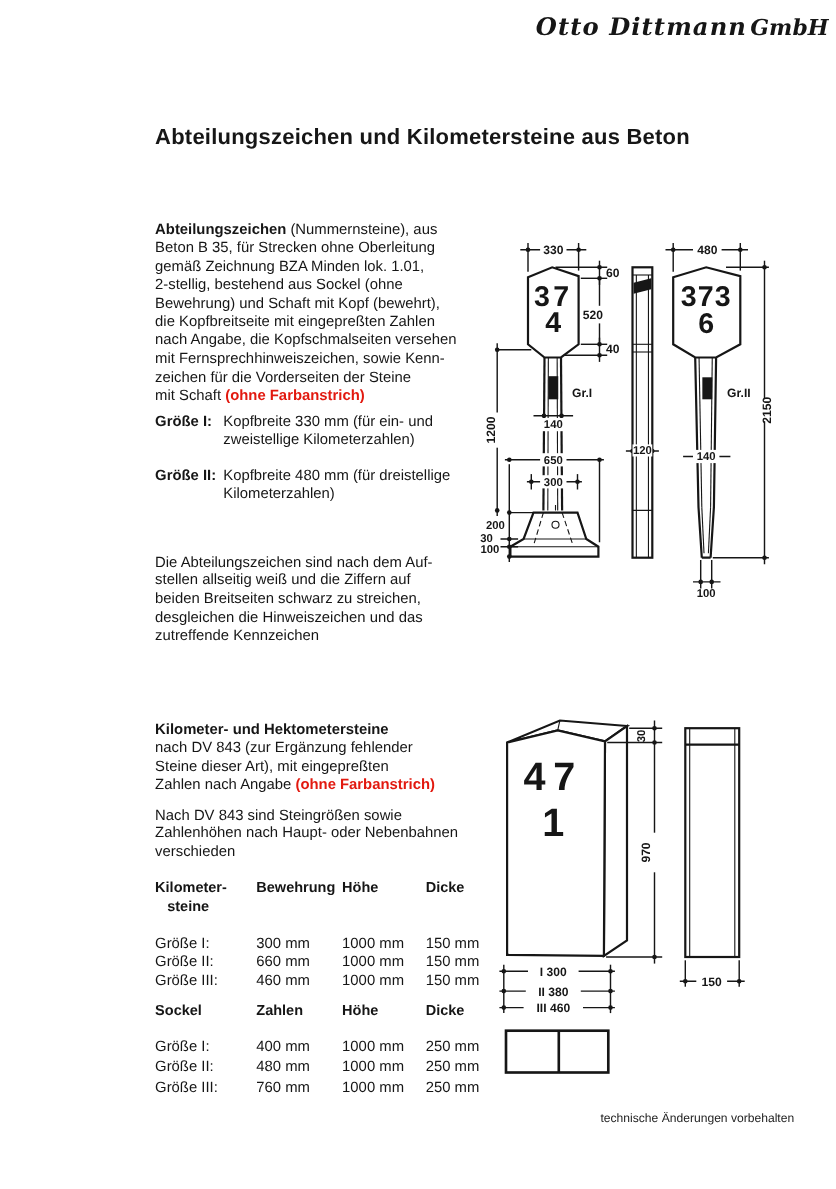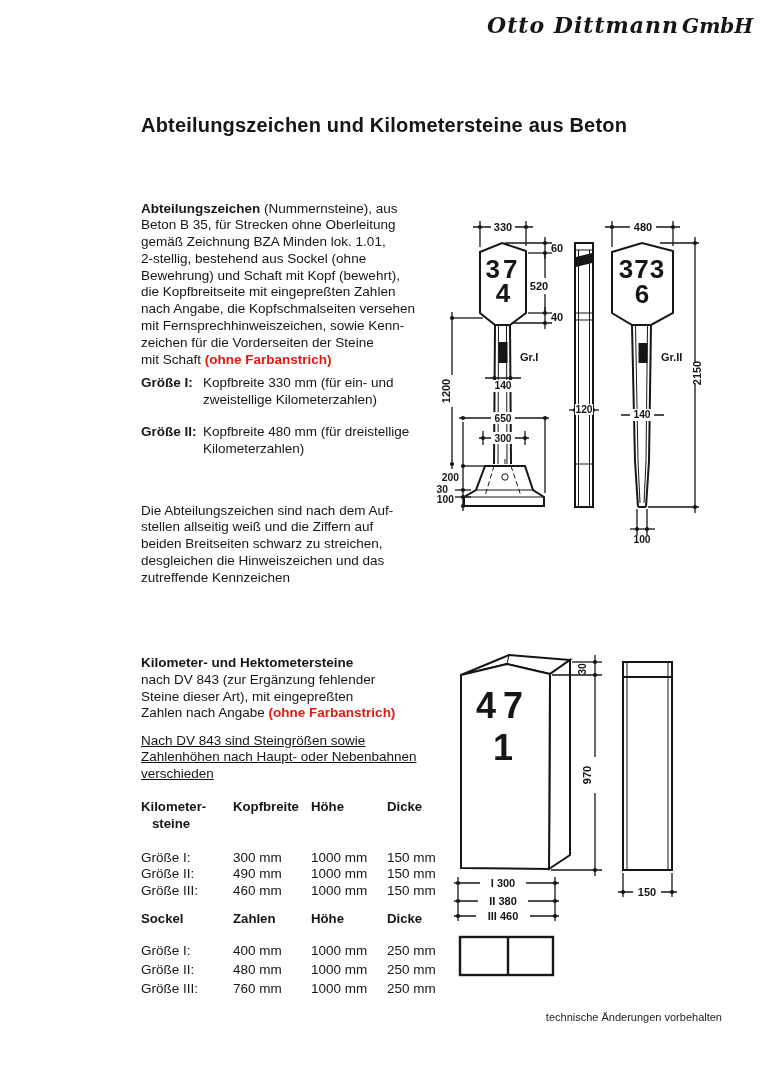--- a/index.html
+++ b/index.html
@@ -15,21 +15,21 @@
   .prelines{white-space:pre-line;}
   .red{color:var(--red,#e2190f);font-weight:bold;}
   b.blk{display:block;}
   .intro{top:187px;left:141px;}
   .size-row{left:141px;display:flex;font-size:13.5px;line-height:17px;width:330px;}
   .size-label{font-weight:bold;width:62px;flex:0 0 62px;}
   .size1{top:374px;}
   .size2{top:423px;}
   .paint{top:489px;left:141px;}
   .sec2{top:635px;left:141px;margin-top:20px;}
-  .sec2b{top:719px;left:141px;text-decoration:underline;}
+  .sec2b{top:719px;left:141px;}
   .tbl{left:141px;font-size:13.5px;width:300px;}
   .tbl1{top:799px;}
   .tbl2{top:911px;}
   .tbl-header,.tbl-row{display:grid;grid-template-columns:80px 66px 64px 60px;gap:12px;}
   .tbl-header{font-weight:bold;font-size:13.2px;line-height:16.5px;}
   .indent1{padding-left:11px;}
   .tbl1 .tbl-body{margin-top:18px;}
   .tbl1 .tbl-row{line-height:16.3px;}
   .tbl2 .tbl-body{margin-top:13px;}
   .tbl2 .tbl-row{line-height:19px;}
@@ -91,34 +91,34 @@
   <p class="abs txt sec2b prelines">Nach DV 843 sind Steingrößen sowie
 Zahlenhöhen nach Haupt- oder Nebenbahnen
 verschieden</p>
 
   <div class="abs tbl tbl1">
     <div class="tbl-header">
       <div>
         <div>Kilometer-</div>
         <div class="indent1">steine</div>
       </div>
-      <div>Kopfbreite</div>
+      <div>Bewehrung</div>
       <div>Höhe</div>
       <div>Dicke</div>
     </div>
     <div class="tbl-body">
       <div class="tbl-row">
         <div>Größe I:</div>
         <div>300 mm</div>
         <div>1000 mm</div>
         <div>150 mm</div>
       </div>
       <div class="tbl-row">
         <div>Größe II:</div>
-        <div>490 mm</div>
+        <div>660 mm</div>
         <div>1000 mm</div>
         <div>150 mm</div>
       </div>
       <div class="tbl-row">
         <div>Größe III:</div>
         <div>460 mm</div>
         <div>1000 mm</div>
         <div>150 mm</div>
       </div>
     </div>

